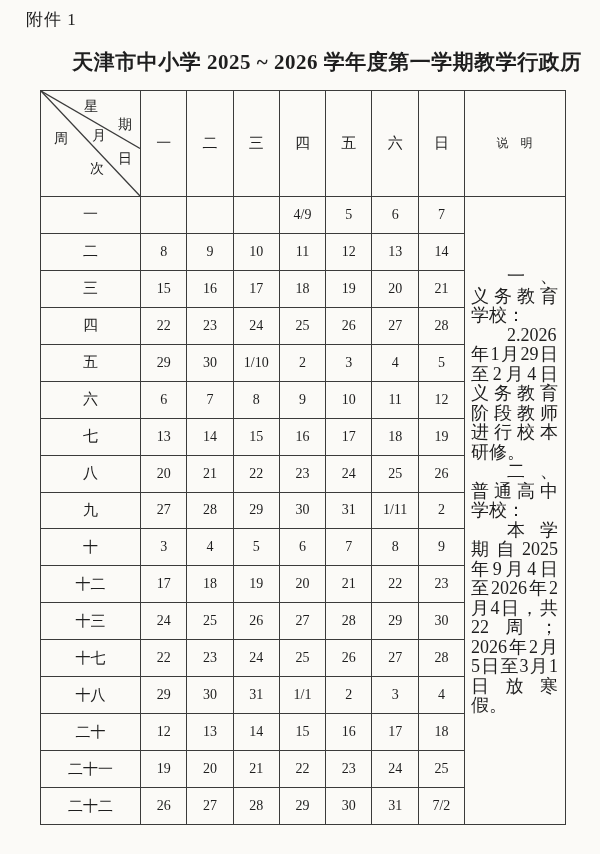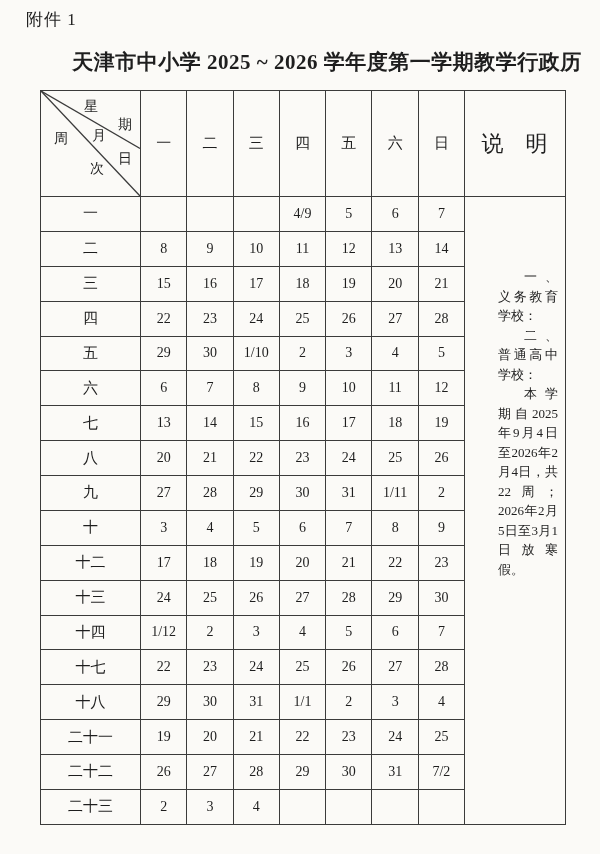--- a/index.html
+++ b/index.html
@@ -55,26 +55,26 @@
     position: absolute; left: 424px; top: 0;
     width: 102px; height: 735px;
     box-sizing: border-box;
     border: 1.5px solid #3b3b3b; border-left: none;
     background: transparent;
   }
   .notes-header {
     height: 106px; box-sizing: border-box;
     border-bottom: 1.5px solid #3b3b3b;
     display: flex; align-items: center; justify-content: center;
-    font-size: 22px;
+    font-size: 12px;
   }
   .notes-body {
-    padding: 70px 7px 0 18px;
-    font-size: 13px; line-height: 19.5px;
-    text-align: justify; text-justify: inter-ideograph; margin-left: 16px;
+    padding: 70px 7px 0 7px;
+    font-size: 18px; line-height: 19.5px;
+    text-align: justify; text-justify: inter-ideograph;
   }
   .notes-body p { margin: 0; text-indent: 2em; }
 </style>
 </head>
 <body>
 
 <div class="doc">
 
   <div class="attachment">附件 1</div>
 
@@ -232,85 +232,76 @@
             <td class="week-cell">十三</td>
             <td class="day-cell">24</td>
             <td class="day-cell">25</td>
             <td class="day-cell">26</td>
             <td class="day-cell">27</td>
             <td class="day-cell">28</td>
             <td class="day-cell">29</td>
             <td class="day-cell">30</td>
           </tr>
           <tr>
-            <td class="week-cell">十四</td>
-            <td class="day-cell">1/12</td>
-            <td class="day-cell">2</td>
-            <td class="day-cell">3</td>
-            <td class="day-cell">4</td>
-            <td class="day-cell">5</td>
-            <td class="day-cell">6</td>
-            <td class="day-cell">7</td>
-          </tr>
-          <tr>
             <td class="week-cell">十七</td>
             <td class="day-cell">22</td>
             <td class="day-cell">23</td>
             <td class="day-cell">24</td>
             <td class="day-cell">25</td>
             <td class="day-cell">26</td>
             <td class="day-cell">27</td>
             <td class="day-cell">28</td>
           </tr>
           <tr>
             <td class="week-cell">十八</td>
             <td class="day-cell">29</td>
             <td class="day-cell">30</td>
             <td class="day-cell">31</td>
             <td class="day-cell">1/1</td>
             <td class="day-cell">2</td>
             <td class="day-cell">3</td>
             <td class="day-cell">4</td>
           </tr>
           <tr>
+            <td class="week-cell">二十</td>
+            <td class="day-cell">12</td>
+            <td class="day-cell">13</td>
+            <td class="day-cell">14</td>
+            <td class="day-cell">15</td>
+            <td class="day-cell">16</td>
+            <td class="day-cell">17</td>
+            <td class="day-cell">18</td>
+          </tr>
+          <tr>
             <td class="week-cell">二十一</td>
             <td class="day-cell">19</td>
             <td class="day-cell">20</td>
             <td class="day-cell">21</td>
             <td class="day-cell">22</td>
             <td class="day-cell">23</td>
             <td class="day-cell">24</td>
             <td class="day-cell">25</td>
           </tr>
           <tr>
             <td class="week-cell">二十二</td>
             <td class="day-cell">26</td>
             <td class="day-cell">27</td>
             <td class="day-cell">28</td>
             <td class="day-cell">29</td>
             <td class="day-cell">30</td>
             <td class="day-cell">31</td>
             <td class="day-cell">7/2</td>
           </tr>
-          <tr>
-            <td class="week-cell">二十三</td>
-            <td class="day-cell">2</td>
-            <td class="day-cell">3</td>
-            <td class="day-cell">4</td>
-            <td class="day-cell"></td>
-            <td class="day-cell"></td>
-            <td class="day-cell"></td>
-            <td class="day-cell"></td>
-          </tr>
         </tbody>
     </table>
 
     <div class="notes-col">
       <div class="notes-header">说　明</div>
       <div class="notes-body">
           <p>一、义务教育学校：</p>
+          <p>2.2026年1月29日至2月4日义务教育阶段教师进行校本研修。</p>
           <p>二、普通高中学校：</p>
           <p>本学期自2025年9月4日至2026年2月4日，共22周；2026年2月5日至3月1日放寒假。</p>
         </div>
     </div>
 
   </div>
 </div>
 
 </body></html>

